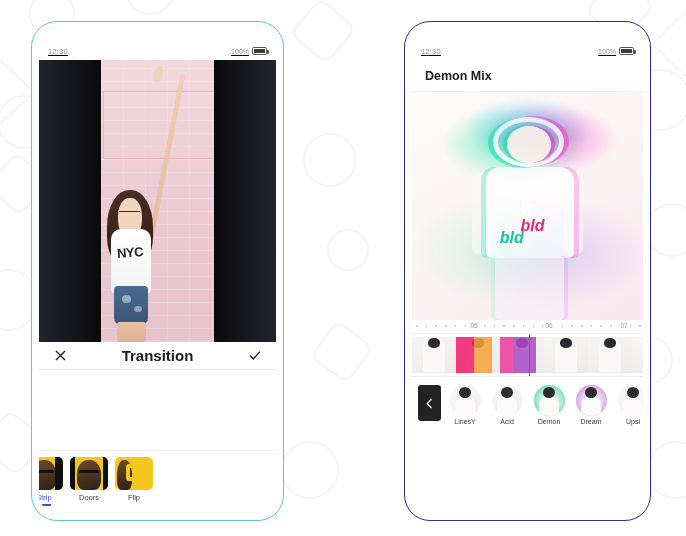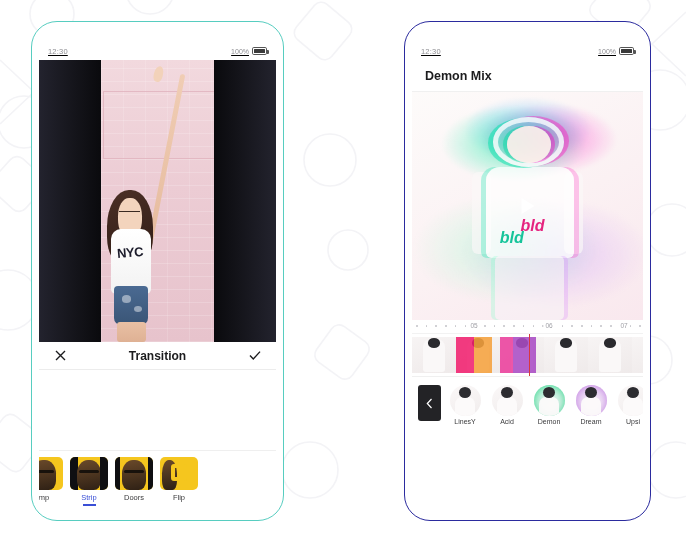--- a/index.html
+++ b/index.html
@@ -167,21 +167,21 @@
   }
 
   
   .trans-bar {
     flex: 0 0 28px;
     display: flex; align-items: center; justify-content: space-between;
     padding: 0 13px;
     background: #fff;
     border-bottom: 1px solid #ececec;
   }
-  .trans-title { font-size: 12px; font-weight: bold; color: #1c1c1e; }
+  .trans-title { font-size: 15px; font-weight: bold; color: #1c1c1e; }
   .icon-btn {
     width: 16px; height: 16px;
     display: flex; align-items: center; justify-content: center;
     color: #1c1c1e;
   }
   .icon-btn svg { display: block; }
 
   .trans-body { flex: 1; padding: 10px 13px 0 13px; background: #fff; }
   .row { display: flex; align-items: center; margin-bottom: 12px; }
   .row-label { font-size: 8.5px; color: #3a3a3c; width: 45px; }
@@ -522,27 +522,20 @@
         <svg width="12" height="11" viewBox="0 0 12 11">
             <path d="M1 5.5 L4.3 9 L11 1.6" stroke="#1c1c1e" stroke-width="1.4" fill="none"></path>
           </svg>
       </span>
     </div>
 
     <div class="trans-body">
     </div>
 
     <div class="thumbs">
-      <div class="thumb">
-        <div class="thumb-img">
-          <div class="tv-face"></div>
-            <div class="tv-shade"></div>
-        </div>
-        <div class="thumb-label">mp</div>
-      </div>
       <div class="thumb sel">
         <div class="thumb-img">
           <div class="tv-strip" style="left:0;width:20%"></div>
           <div class="tv-face"></div>
             <div class="tv-shade"></div>
           <div class="tv-strip" style="right:0;width:20%"></div>
         </div>
         <div class="thumb-label">Strip</div>
         <div class="thumb-underline"></div>
       </div>

